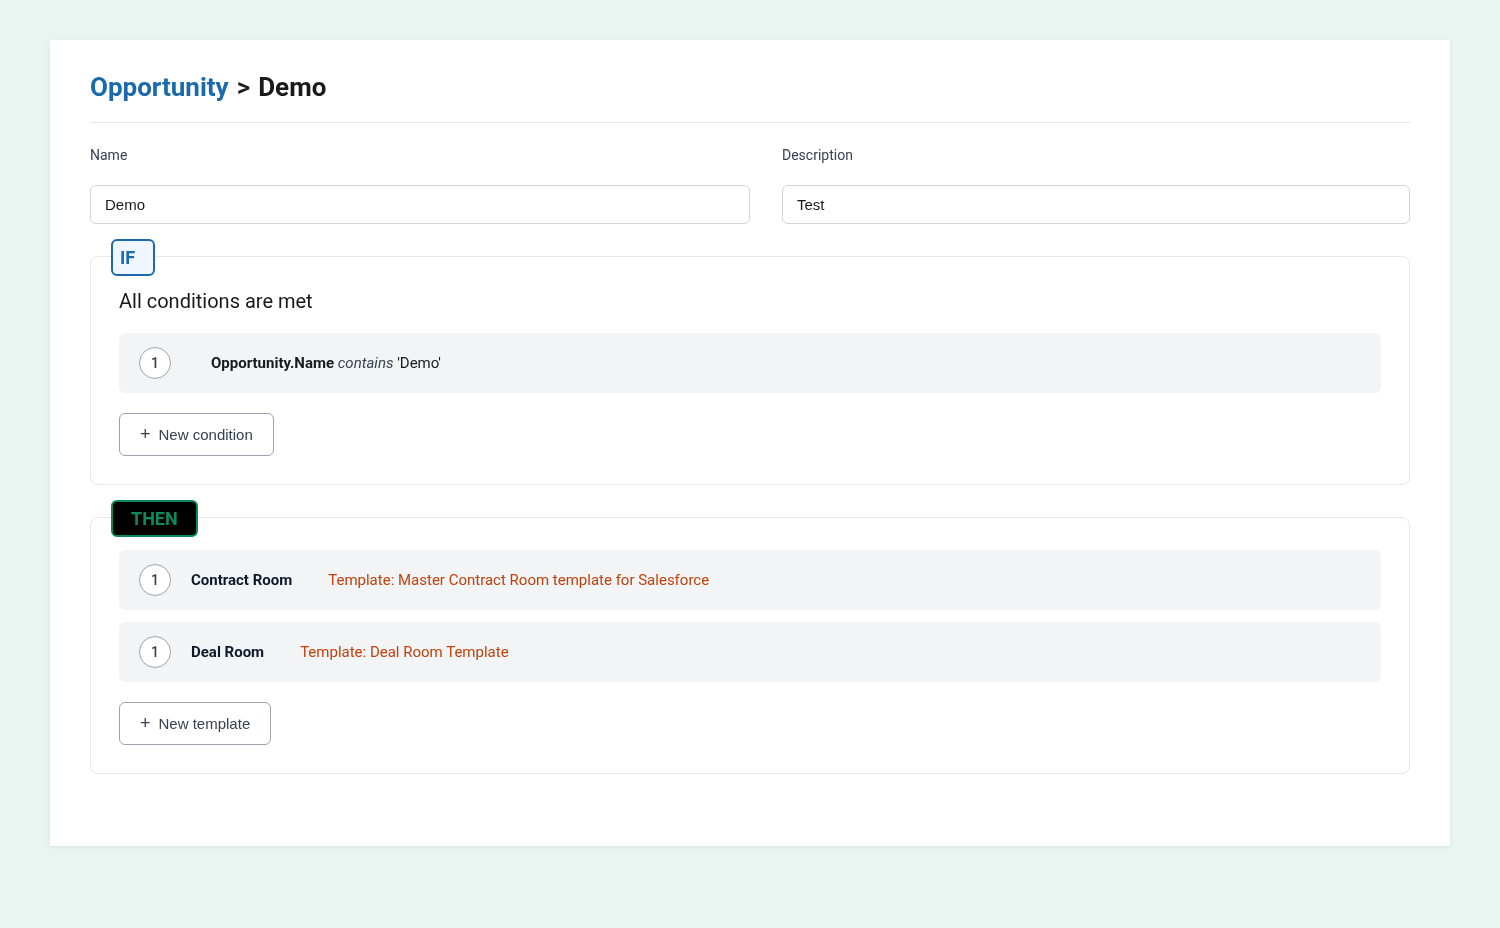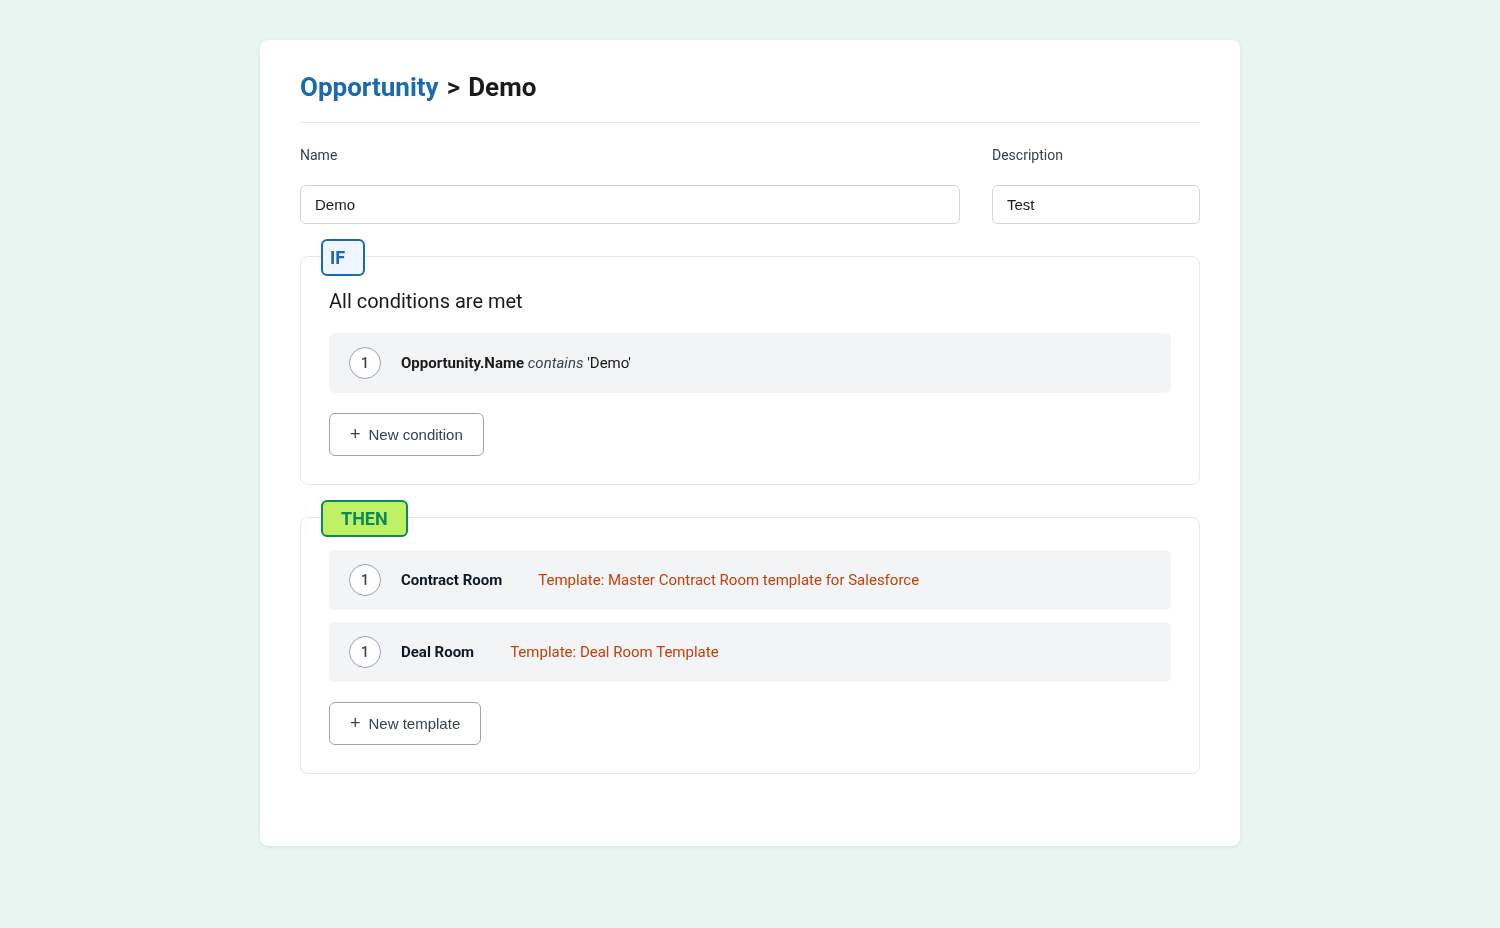--- a/index.html
+++ b/index.html
@@ -13,22 +13,22 @@
       font-family: -apple-system, BlinkMacSystemFont, 'Segoe UI', Roboto, sans-serif;
       min-height: 928px;
       display: flex;
       align-items: flex-start;
       justify-content: center;
       padding: 40px 20px;
     }
 
     .page-container {
       background: #ffffff;
-      border-radius: 8px;
-      width: 980px;
+      border-radius: 0;
+      width: 1400px;
       max-width: 100%;
       padding: 32px 40px 40px;
       box-shadow: 0 1px 4px rgba(0,0,0,0.08);
     }
 
     .breadcrumb-title {
       display: flex;
       align-items: center;
       gap: 8px;
       margin-bottom: 24px;
@@ -111,21 +111,21 @@
     }
 
     .section-badge-if {
       background: #eff6ff;
       color: #1a6aad;
       border-color: #1a6aad;
       padding-left: 7px;
     }
 
     .section-badge-then {
-      background: #bef264;
+      background: #000000;
       color: #0d8a5a;
       border-color: #0d8a5a;
     }
 
     .section-heading {
       font-size: 20px;
       font-weight: 400;
       color: #1a1a1a;
       margin-bottom: 20px;
     }
@@ -151,20 +151,21 @@
       font-size: 14px;
       color: #374151;
       font-weight: 500;
       flex-shrink: 0;
       background: #fff;
     }
 
     .condition-text {
       font-size: 15px;
       color: #1a1a1a;
+      margin-left: 20px;
     }
 
     .condition-field {
       font-weight: 700;
     }
 
     .condition-operator {
       font-style: italic;
       font-weight: 400;
       color: #374151;

